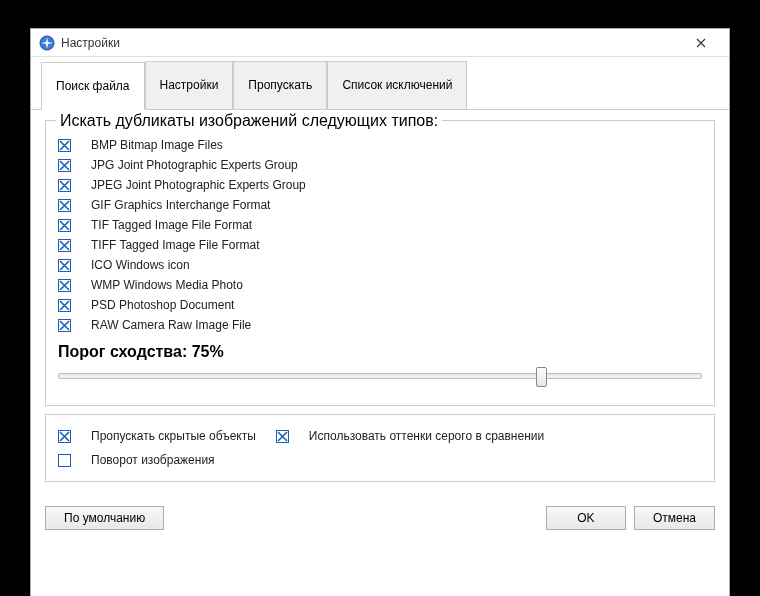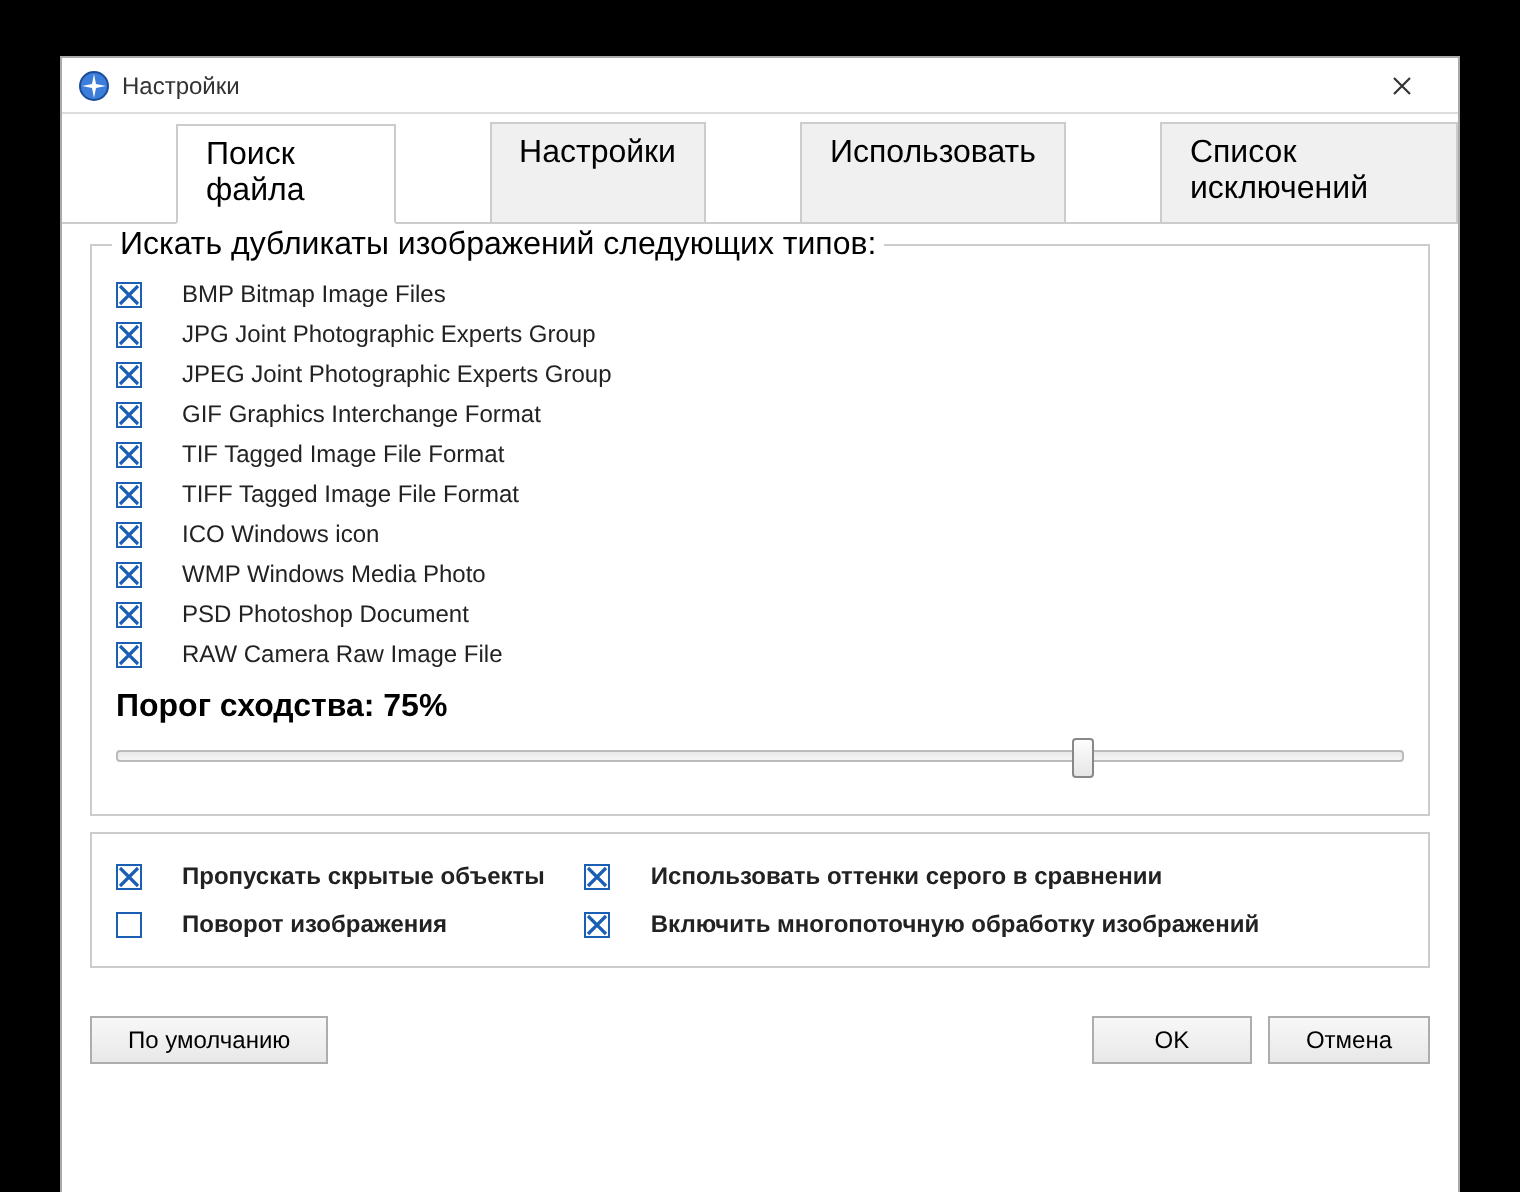--- a/index.html
+++ b/index.html
@@ -3,37 +3,37 @@
 <meta charset="utf-8">
 <style>
 * { box-sizing: border-box; margin: 0; padding: 0; }
 body { font-family: "Segoe UI", Tahoma, sans-serif; font-size: 12px; background: #000; width: 760px; height: 596px; position: relative; }
 .window { position: absolute; left: 30px; top: 28px; width: 700px; height: 588px; background: #fff; border: 1px solid #aaa; box-shadow: 0 2px 10px rgba(0,0,0,0.3); }
 .titlebar { height: 28px; display: flex; align-items: center; padding: 0 8px; border-bottom: 1px solid #ddd; background: #fff; }
 .titlebar .icon-wrap { width: 16px; height: 16px; margin-right: 6px; display: flex; align-items: center; justify-content: center; }
 .titlebar .title { flex: 1; font-size: 12px; color: #333; }
 .titlebar .close { width: 40px; height: 28px; display: flex; align-items: center; justify-content: center; cursor: pointer; font-size: 14px; color: #333; background: none; border: none; }
 .tabs { display: flex; padding-left: 10px; border-bottom: 1px solid #ccc; margin-top: 4px; }
-.tab { padding: 6px 14px; border: 1px solid #ccc; border-bottom: none; background: #f0f0f0; cursor: pointer; margin-right: 0; font-size: 16px; margin-left: 47px; }
+.tab { padding: 16px 14px; border: 1px solid #ccc; border-bottom: none; background: #f0f0f0; cursor: pointer; margin-right: 0; font-size: 12px; }
 .tab.active { background: #fff; position: relative; top: 1px; border-bottom: 1px solid #fff; }
 .content { padding: 10px 14px 8px 14px; }
 .group { border: 1px solid #ccc; padding: 10px 12px 12px 12px; margin-bottom: 8px; position: relative; }
 .group-label { position: absolute; top: -9px; left: 10px; background: #fff; padding: 0 4px; font-size: 16px; }
 .filelist { margin-top: 4px; }
 .file-row { display: flex; align-items: center; padding: 3px 0; gap: 12px; }
 .cbox { width: 13px; height: 13px; border: 1px solid #1a5fb4; background: #fff; display: inline-flex; align-items: center; justify-content: center; margin-right: 8px; cursor: pointer; flex-shrink: 0; }
 .cbox.checked svg { display: block; }
 .cbox svg { display: none; }
 .file-label { font-size: 12px; color: #222; }
 .threshold { text-align: left; font-size: 16px; margin: 8px 0 6px 0; font-weight: bold; }
 .slider-wrap { position: relative; height: 20px; margin-bottom: 6px; }
 .slider-track { position: absolute; left: 0; right: 0; top: 6px; height: 6px; background: linear-gradient(#e8e8e8,#f5f5f5); border: 1px solid #bbb; border-radius: 2px; }
 .slider-thumb { position: absolute; top: 0px; width: 11px; height: 20px; background: linear-gradient(#fdfdfd,#e6e6e6); border: 1px solid #888; border-radius: 2px; cursor: pointer; }
 .options-row { display: flex; gap: 20px; margin-top: 2px; }
-.options-col { display: flex; flex-direction: column; gap: 6px; font-weight: bold; }
+.options-col { display: flex; flex-direction: column; gap: 6px; }
 .options-col .file-row { padding: 2px 0; }
 .footer { display: flex; padding: 8px 14px 12px 14px; gap: 8px; align-items: flex-end; }
 .btn { padding: 4px 18px; border: 1px solid #adadad; background: linear-gradient(#f8f8f8,#e8e8e8); cursor: pointer; font-size: 12px; min-width: 80px; }
 .spacer { flex: 1; }
 </style>
 </head>
 <body>
 
 <div class="window">
   <div class="titlebar">
@@ -47,21 +47,21 @@
     <button class="close">
       <svg width="10" height="10" viewBox="0 0 10 10">
           <path d="M1 1 L9 9 M9 1 L1 9" stroke="currentColor" stroke-width="1.1"></path>
         </svg>
     </button>
   </div>
 
   <div class="tabs">
     <div class="tab active">Поиск файла</div>
     <div class="tab">Настройки</div>
-    <div class="tab">Использовать</div>
+    <div class="tab">Пропускать</div>
     <div class="tab">Список исключений</div>
   </div>
 
   <div class="content">
     <div class="group">
       <div class="group-label">Искать дубликаты изображений следующих типов:</div>
       <div class="filelist" id="filelist">
           <div class="file-row">
             <span class="cbox checked">
               <svg width="11" height="11" viewBox="0 0 11 11">
@@ -169,28 +169,20 @@
           </div>
         <div class="options-col" id="opts-right">
             <div class="file-row">
               <span class="cbox checked">
                 <svg width="11" height="11" viewBox="0 0 11 11">
                   <path d="M1 1 L10 10 M10 1 L1 10" stroke="#1a5fb4" stroke-width="1.6"></path>
                 </svg>
               </span>
               <span class="file-label">Использовать оттенки серого в сравнении</span>
             </div>
-            <div class="file-row">
-              <span class="cbox checked">
-                <svg width="11" height="11" viewBox="0 0 11 11">
-                  <path d="M1 1 L10 10 M10 1 L1 10" stroke="#1a5fb4" stroke-width="1.6"></path>
-                </svg>
-              </span>
-              <span class="file-label">Включить многопоточную обработку изображений</span>
-            </div>
           </div>
       </div>
     </div>
   </div>
 
   <div class="footer">
     <button class="btn">По умолчанию</button>
     <div class="spacer"></div>
     <button class="btn">OK</button>
     <button class="btn">Отмена</button>

